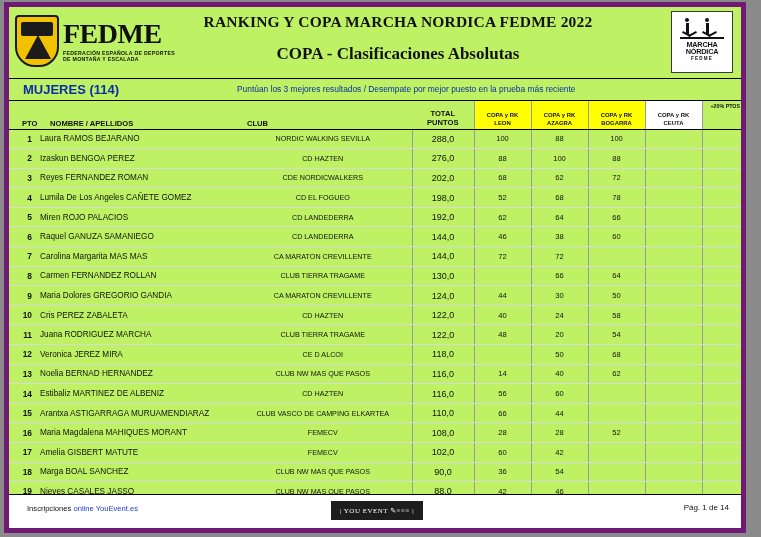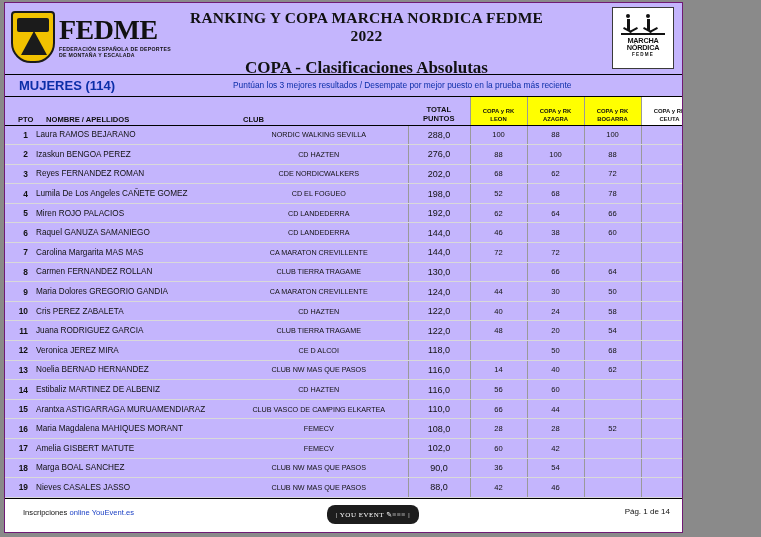--- a/index.html
+++ b/index.html
@@ -6,23 +6,23 @@
   html, body { margin:0; padding:0; }
   body {
     width: 761px; height: 537px;
     background: #8a8a8a;
     font-family: "Liberation Sans", sans-serif;
     overflow: hidden;
   }
   .page {
     position: absolute;
     left: 4px; top: 2px;
-    width: 679px; height: 531px;
-    background: #c4b5fd;
-    border: 1px solid #701a75;
+    width: 742px; height: 531px;
+    background: #bef264;
+    border: 5px solid #701a75;
     overflow: hidden;
   }
 
   
   .header {
     position: relative;
     height: 72px;
     border-bottom: 1px solid #000;
   }
   .logo-fedme {
@@ -224,21 +224,20 @@
   .foot-left a { color: #1a3fc4; text-decoration: none; }
   .foot-badge {
     position:absolute; left: 322px; top: 6px;
     width: 92px; height: 19px;
     background: #1d1d1d;
     color: #fff;
     display:flex; align-items:center; justify-content:center;
     font-size: 7px;
     letter-spacing: 0.5px;
     font-family: "Liberation Serif", serif;
-    border-radius: 8px;
   }
   .foot-right {
     position:absolute; right: 12px; top: 8px;
     font-size: 8px; color: #111;
   }
 </style>
 </head>
 <body>
 
 <div class="page">
@@ -430,21 +429,21 @@
             <td class="club">CD HAZTEN</td>
             <td class="tot">122,0</td>
             <td class="ev first">40</td>
             <td class="ev">24</td>
             <td class="ev">58</td>
             <td class="ev"></td>
             <td class="pad"></td>
           </tr>
           <tr>
             <td class="pto">11</td>
-            <td class="name">Juana RODRIGUEZ GARCIA</td>
+            <td class="name">Juana RODRIGUEZ MARCHA</td>
             <td class="club">CLUB TIERRA TRAGAME</td>
             <td class="tot">122,0</td>
             <td class="ev first">48</td>
             <td class="ev">20</td>
             <td class="ev">54</td>
             <td class="ev"></td>
             <td class="pad"></td>
           </tr>
           <tr>
             <td class="pto">12</td>

